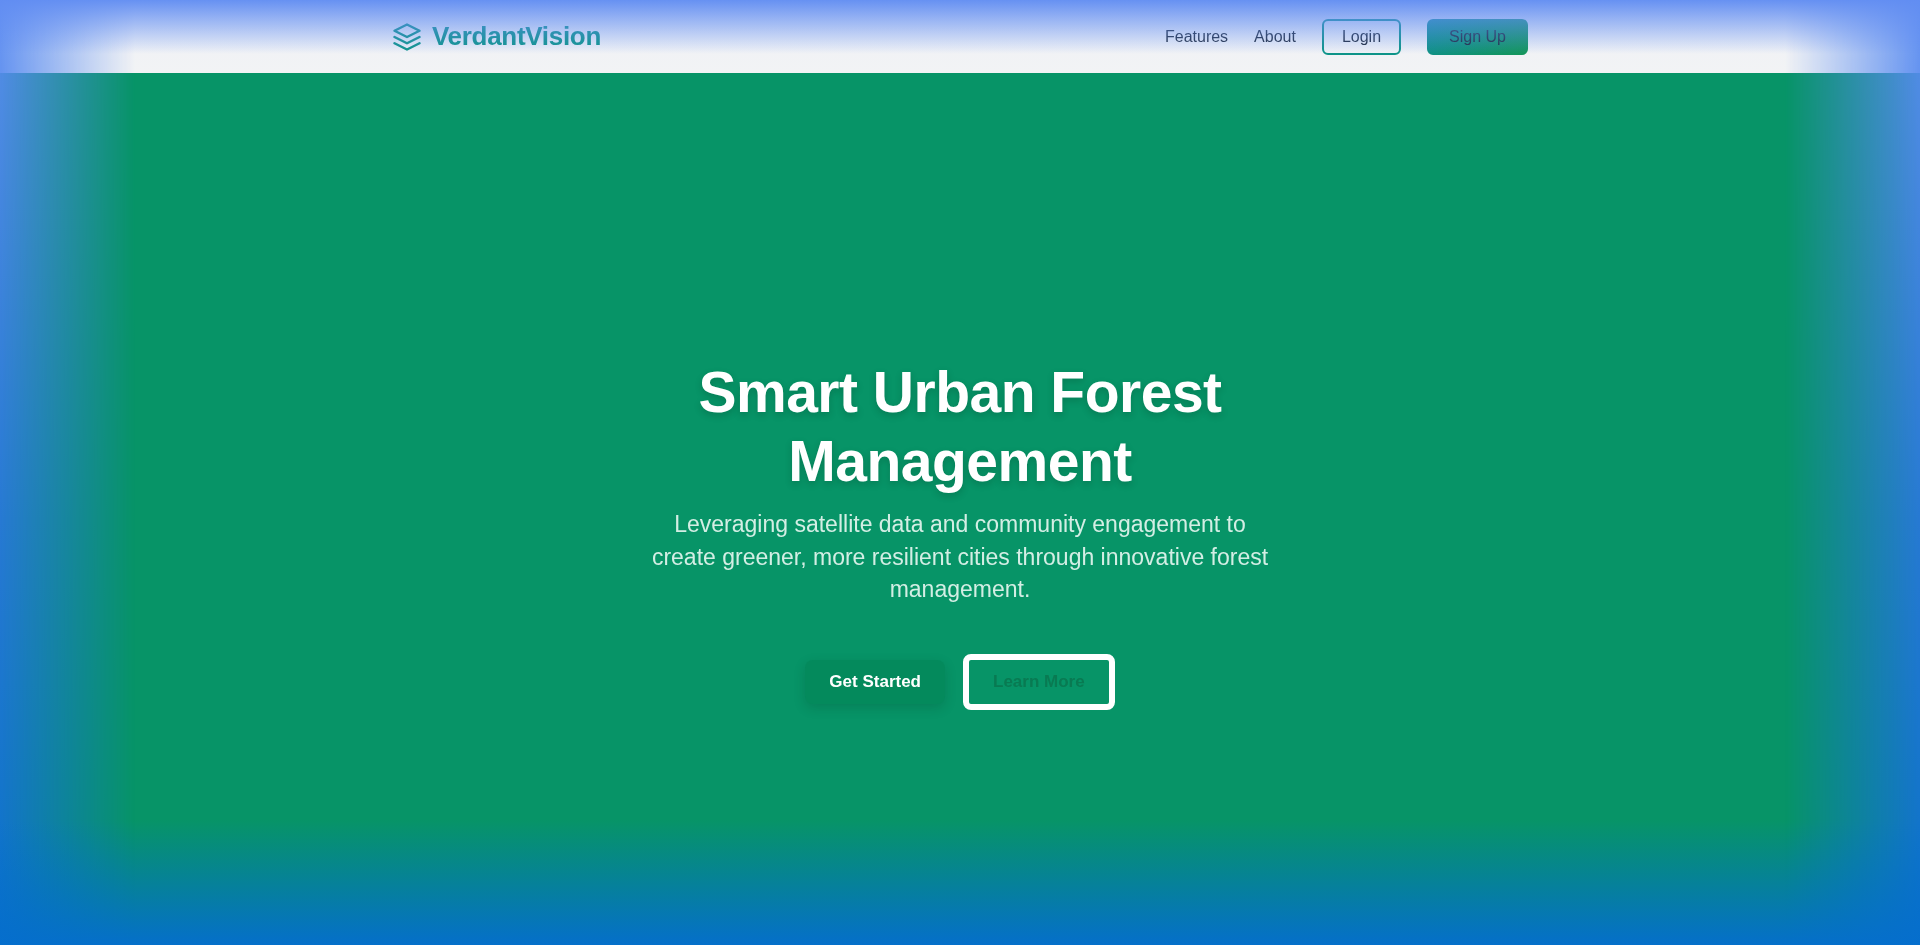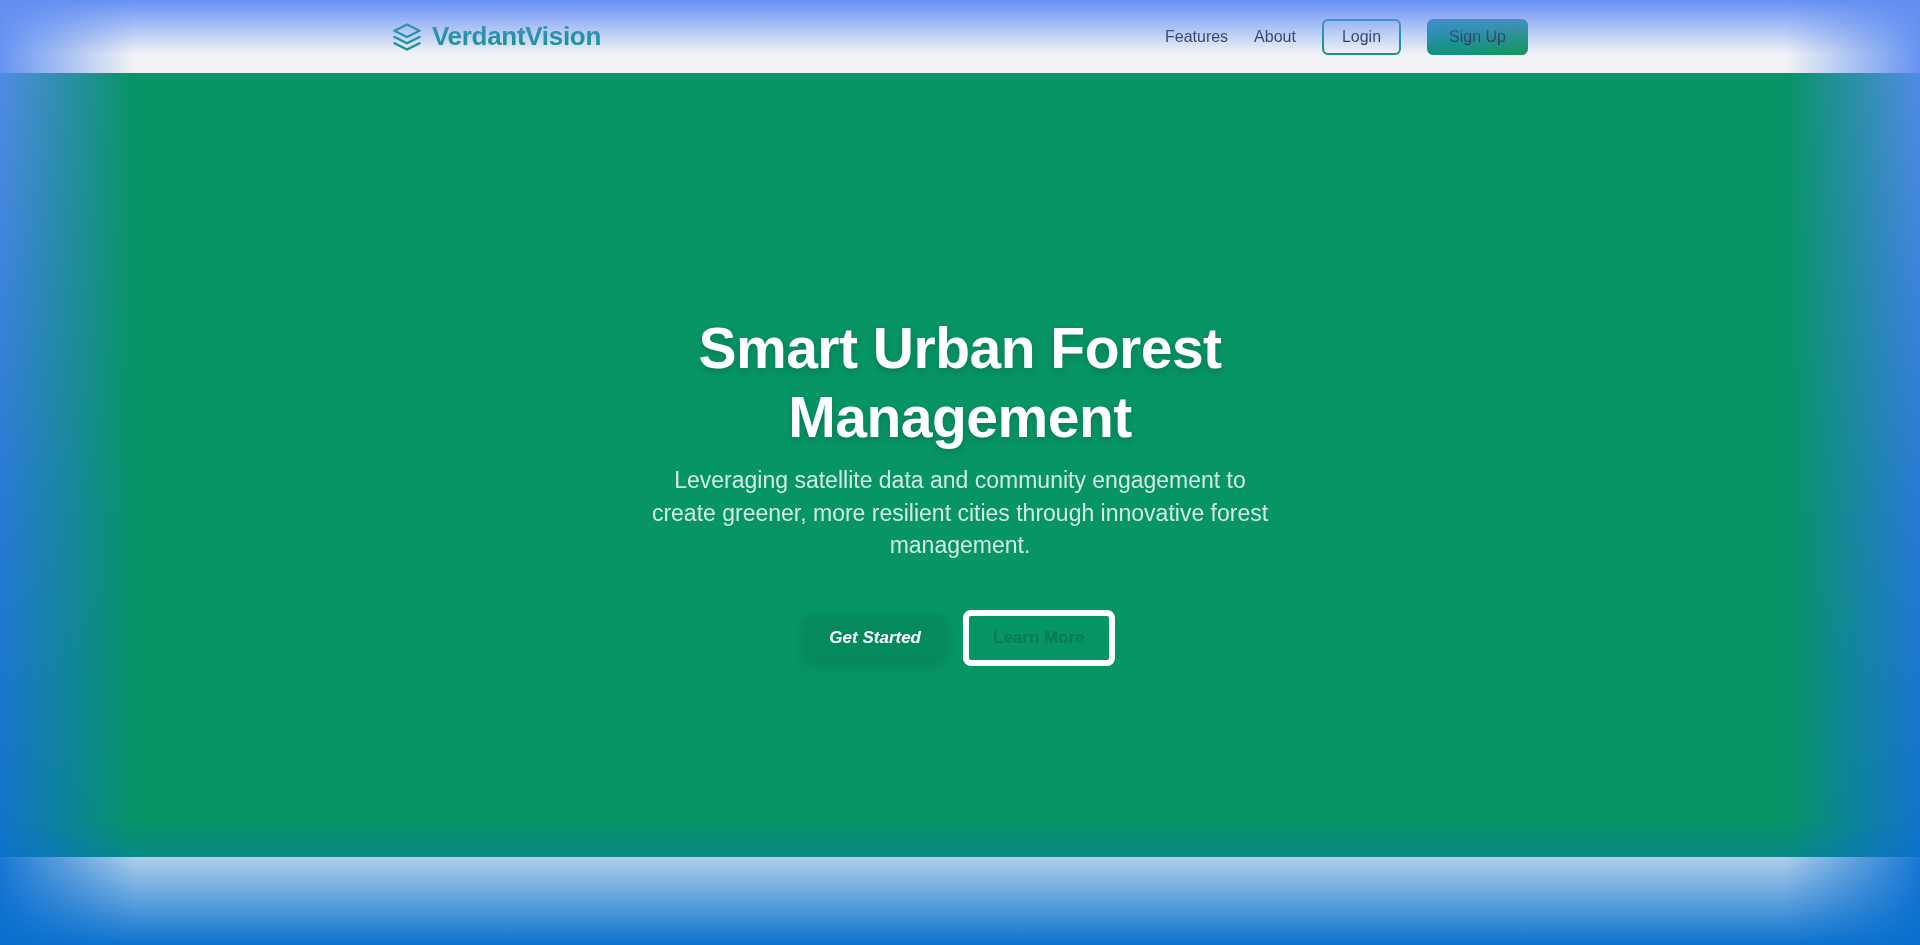--- a/index.html
+++ b/index.html
@@ -70,21 +70,21 @@
     background: linear-gradient(135deg, #0d8f94 0%, #149659 100%);
     border: none;
     border-radius: 6px;
     padding: 9px 22px;
     cursor: pointer;
   }
 
   
   .hero {
     position: relative;
-    height: 784px;
+    height: 872px;
     background: #079467;
     display: flex;
     flex-direction: column;
     align-items: center;
     justify-content: center;
     text-align: center;
     padding-top: 50px;
     z-index: 1;
   }
   .hero-title {
@@ -113,21 +113,20 @@
     font-family: inherit;
     font-size: 17px;
     font-weight: 700;
     color: #ffffff;
     background: #048a5c;
     border: none;
     border-radius: 8px;
     padding: 12px 24px;
     box-shadow: 0 4px 12px rgba(0, 45, 28, 0.18);
     cursor: pointer;
-    font-style: italic;
   }
   .btn-ghost {
     font-family: inherit;
     font-size: 17px;
     font-weight: 700;
     color: #097a52;
     background: transparent;
     border: 6px solid #ffffff;
     border-radius: 8px;
     padding: 12px 24px;

